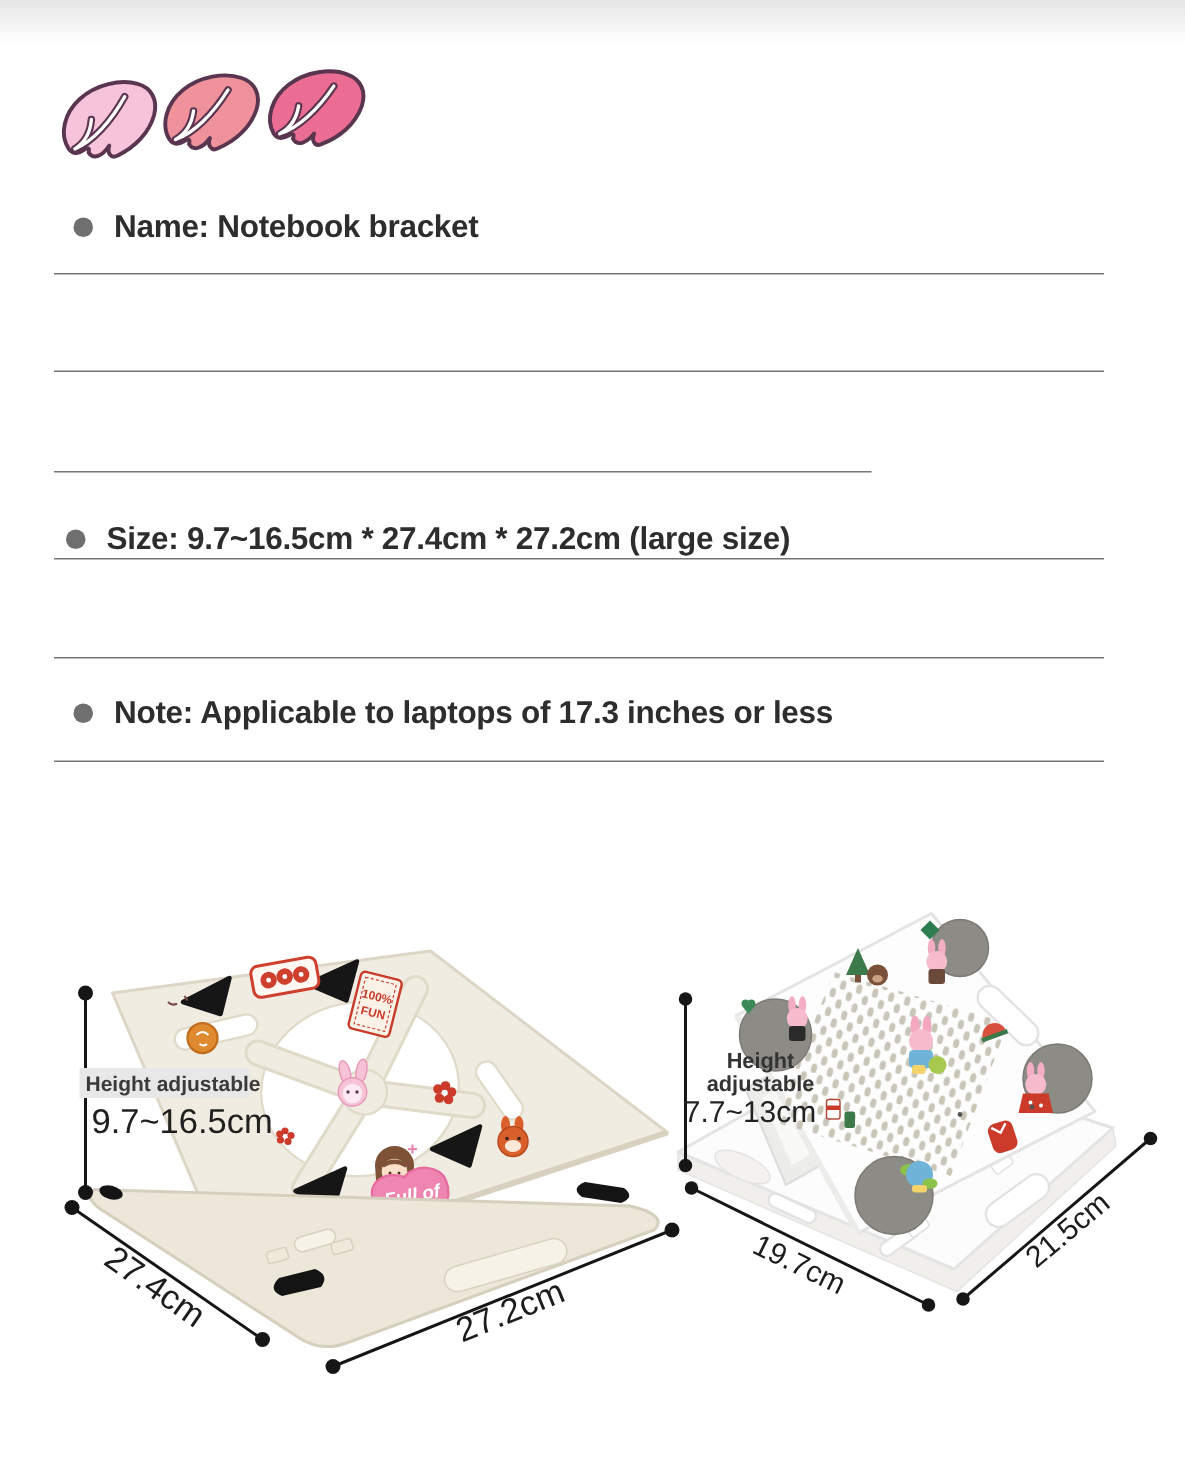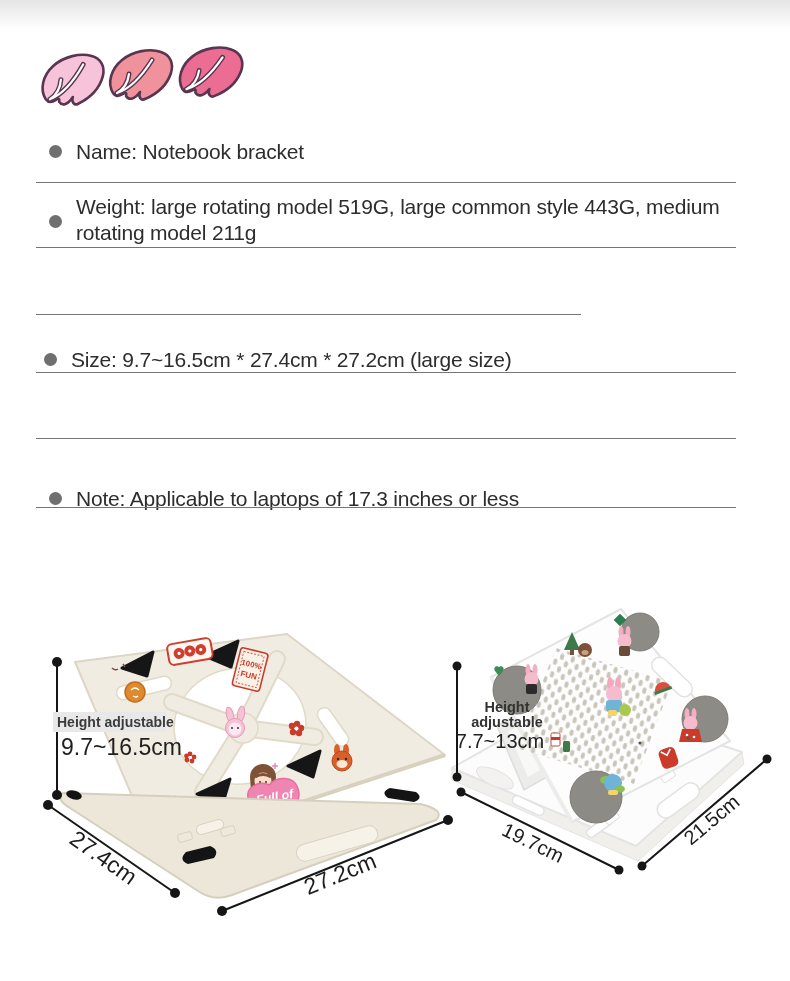--- a/index.html
+++ b/index.html
@@ -2,21 +2,21 @@
 <html><head>
 <meta charset="utf-8">
 <style>
   html,body{margin:0;padding:0;background:#fff;}
   .page{position:relative;width:790px;height:981px;background:#ffffff;overflow:hidden;
         font-family:"Liberation Sans",sans-serif;}
   .top-fade{position:absolute;left:0;top:0;width:100%;height:30px;
         background:linear-gradient(to bottom,rgba(0,0,0,0.10),rgba(0,0,0,0));}
   .feathers{position:absolute;left:36px;top:42px;}
   .spec-row{position:absolute;left:49px;padding-left:27px;color:#2d2d2d;
-        font-size:21px;font-weight:normal;line-height:26px;letter-spacing:-0.2px;}
+        font-size:21px;font-weight:bold;line-height:26px;letter-spacing:-0.2px;text-align:right;}
   .spec-row .bullet{position:absolute;left:0;top:6px;width:13px;height:13px;border-radius:50%;
         background:#6f6f6f;}
   .spec-row.two-line{width:660px;}
   .spec-row.two-line .bullet{top:21px;}
   .bullet-dot{position:absolute;left:16px;top:11px;width:4px;height:4px;border-radius:50%;
         background:#6f6f6f;}
   .rule{position:absolute;left:36px;height:1px;background:#757575;}
   .figures{position:absolute;left:0;top:580px;}
   svg text{font-family:"Liberation Sans",sans-serif;}
   .dim-line{stroke:#161616;stroke-width:2;}
@@ -58,37 +58,33 @@
       <path d="M11,47 C23,43 36,30 46,14 M11,47 C18,43 22,36 23,28" fill="none" stroke="#ffffff" stroke-width="2.2" stroke-linecap="round"></path>
     </g>
   </svg>
 
   <div class="spec-row" style="top:139px">
     <span class="bullet"></span>
     <span>Name: Notebook bracket</span>
   </div>
   <div class="rule" style="top:182px;width:700px"></div>
 
-  <div class="spec-row two-line" style="top:194px">
-    <span class="bullet"></span>
-    <span>Weight: large rotating model 519G, large common style 443G, medium rotating model 211g</span>
-  </div>
   <div class="rule" style="top:247px;width:700px"></div>
 
   <div class="rule" style="top:314px;width:545px"></div>
 
   <div class="spec-row" style="top:347px;left:44px">
     <span class="bullet"></span>
     <span>Size: 9.7~16.5cm * 27.4cm * 27.2cm (large size)</span>
   </div>
   <div class="rule" style="top:372px;width:700px"></div>
 
   <div class="rule" style="top:438px;width:700px"></div>
 
-  <div class="spec-row" style="top:486px">
+  <div class="spec-row" style="top:463px">
     <span class="bullet"></span>
     <span>Note: Applicable to laptops of 17.3 inches or less</span>
   </div>
   <div class="rule" style="top:507px;width:700px"></div>
 
   <svg class="figures" width="790" height="400" viewBox="0 0 790 400">
     <defs>
       <pattern id="holes" width="11" height="13" patternUnits="userSpaceOnUse" patternTransform="rotate(14)">
         <ellipse cx="3" cy="3.5" rx="2" ry="3.2" fill="#c9c6b9"></ellipse>
         <ellipse cx="8.5" cy="10" rx="2" ry="3.2" fill="#c9c6b9"></ellipse>

